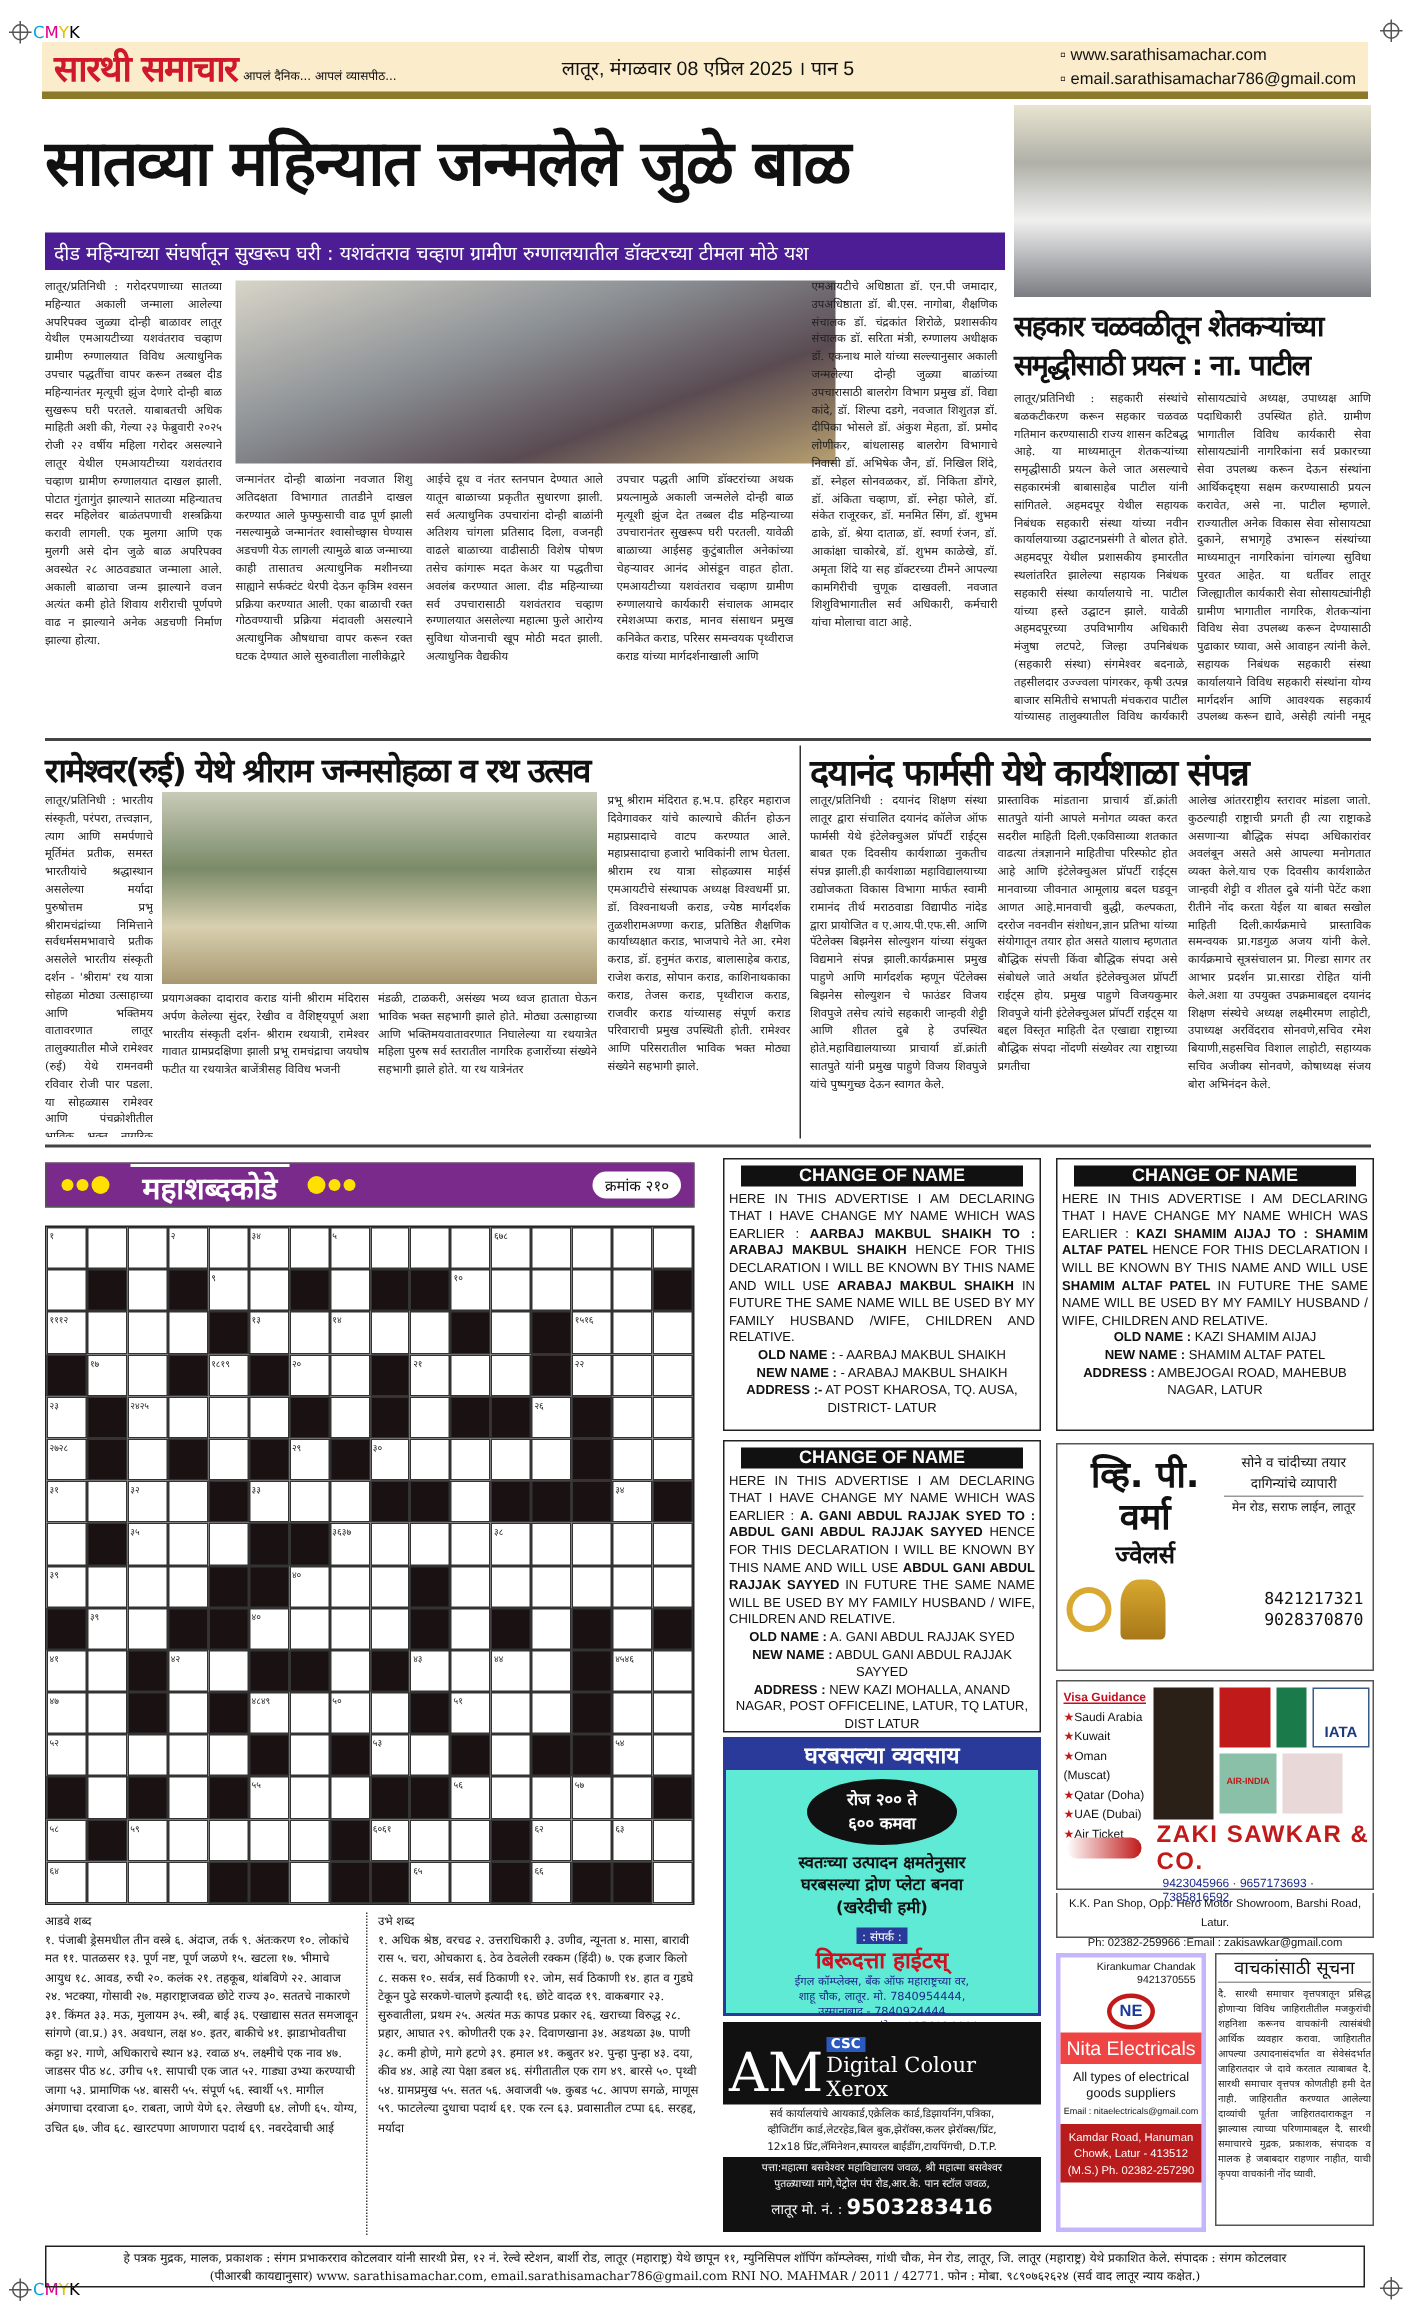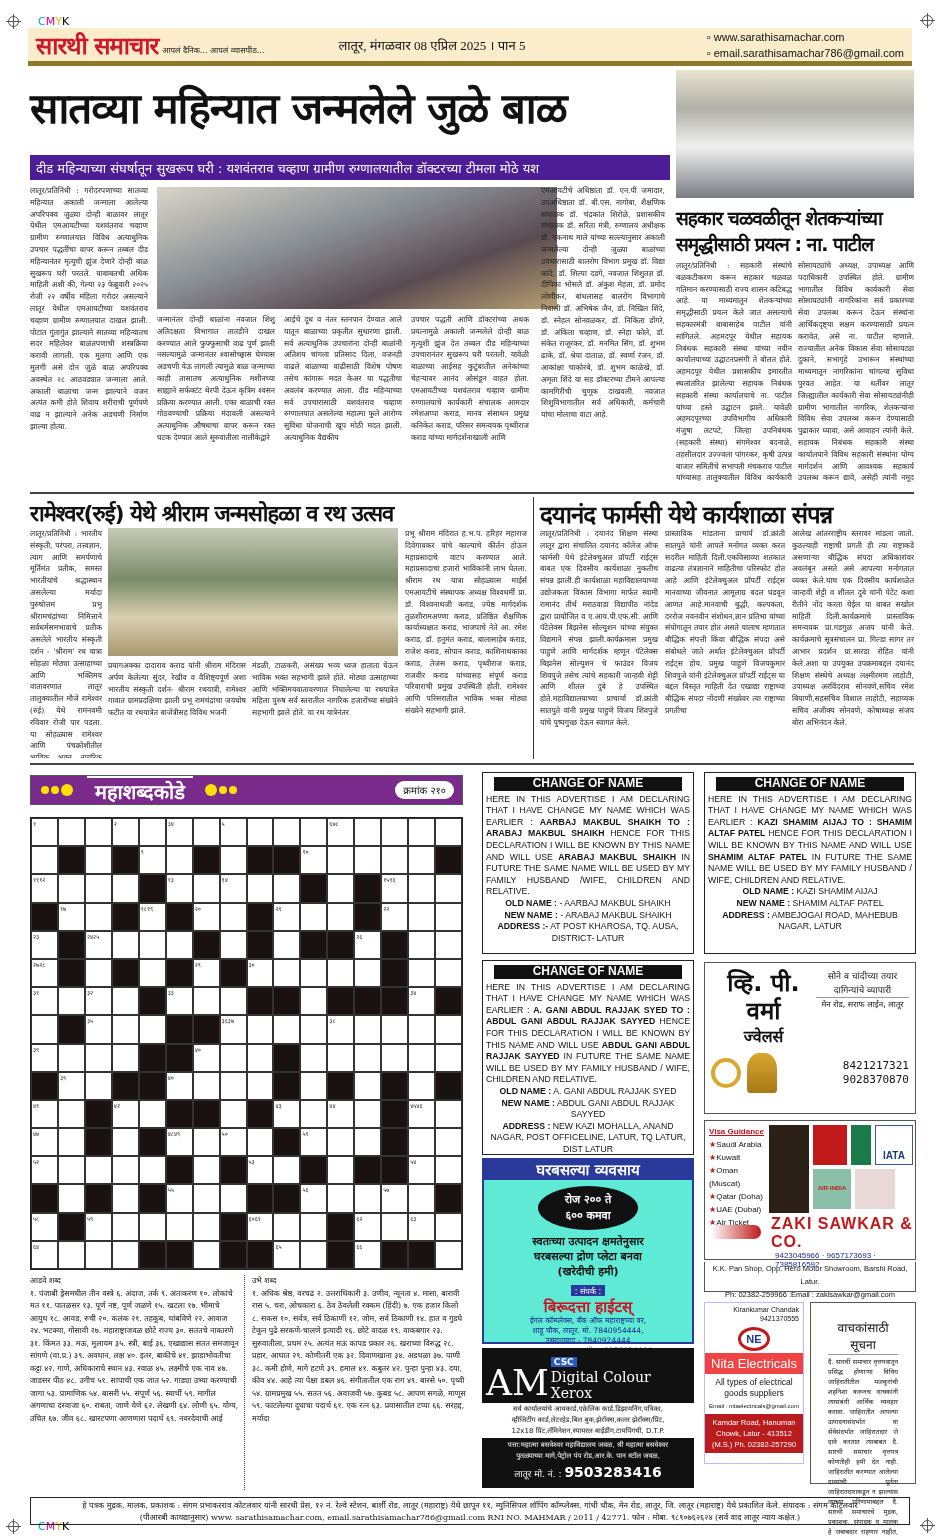--- a/index.html
+++ b/index.html
@@ -1,26 +1,26 @@
 <!DOCTYPE html>
 <html><head>
 <meta charset="utf-8">
 <style>
 *{box-sizing:border-box;margin:0;padding:0}
 body{width:945px;height:1538px;background:#fff;font-family:"DejaVu Sans",sans-serif;color:#111;position:relative;overflow:hidden}
 .abs{position:absolute}
-.reg{font-size:11px;color:#222;display:flex;align-items:center;gap:19px}
+.reg{font-size:11px;color:#222;display:flex;align-items:center;gap:3px}
 .reg .c{color:#00a0e0}.reg .m{color:#e0008a}.reg .y{color:#e0c000}.reg .k{color:#000}
 .cross{width:11px;height:11px;border:1px solid #555;border-radius:50%;position:relative}
 .cross:before{content:"";position:absolute;left:4px;top:-3px;width:1px;height:15px;background:#555}
 .cross:after{content:"";position:absolute;left:-3px;top:4px;width:15px;height:1px;background:#555}
 #masthead{left:28px;top:28px;width:884px;height:38px;background:#fbeccb;border-bottom:5px solid #8a7a2a;display:flex;align-items:center;padding:0 8px}
 #masthead .logo{font-family:"DejaVu Serif",serif;font-weight:bold;color:#d0182a;font-size:24px;letter-spacing:-1px}
 #masthead .tag{font-size:8px;margin-left:4px;margin-top:10px}
-#masthead .date{font-size:13px;margin-left:74px;font-family:Liberation Serif, serif}
+#masthead .date{font-size:13px;margin-left:110px;font-family:Liberation Sans, sans-serif}
 #masthead .web{margin-left:auto;font-size:11px;line-height:16px;font-family:"Liberation Sans",sans-serif}
 .headline{font-family:"DejaVu Sans",sans-serif;font-weight:bold;letter-spacing:-1px}
 #h1{left:30px;top:78px;font-size:42px}
 #subbar{left:30px;top:155px;width:640px;height:25px;background:#4c1d95;color:#fff;font-size:13px;display:flex;align-items:center;padding-left:6px}
 .txtcol{font-size:7.6px;line-height:11.8px;text-align:justify;color:#222;overflow:hidden;font-family:"DejaVu Serif",serif}
 .photo{background:linear-gradient(160deg,#d8d4c8,#8a8f94 40%,#5a4b52 70%,#b8a070);}
 .photo2{background:linear-gradient(180deg,#c8cbb8,#7a8a68 40%,#d8d0b0 70%,#a89870)}
 .photo3{background:linear-gradient(180deg,#e8e4d0,#b0b0a8 30%,#f0f0f0 60%,#7a7c82)}
 .rule{background:#444;height:2px}
 #sideh{left:676px;top:205px;font-size:19px;line-height:26px;width:245px}
@@ -480,33 +480,33 @@
       <div>व्हीजिटींग कार्ड,लेटरहेड,बिल बुक,झेरॉक्स,कलर झेरॉक्स/प्रिंट,</div>
       <div>12x18 प्रिंट,लॅमिनेशन,स्पायरल बाईंडींग,टायपिंगची, D.T.P.</div>
   </div>
   <div style="font-size:7px;line-height:11px;text-align:center">
     <div>पत्ता:महात्मा बसवेश्वर महाविद्यालय जवळ, श्री महात्मा बसवेश्वर</div>
       <div>पुतळ्याच्या मागे,पेट्रोल पंप रोड,आर.के. पान स्टॉल जवळ,</div>
   </div>
   <div style="text-align:center;font-size:9px;margin-top:2px"><span>लातूर मो. नं. :</span> <b style="font-size:14px">9503283416</b></div>
 </div>
 
-<div class="abs" style="left:704px;top:1302px;width:100px;height:162px;border:1px solid #c4b5fd;text-align:center;font-family:'Liberation Sans',sans-serif">
+<div class="abs" style="left:704px;top:1302px;width:100px;height:186px;border:3px solid #c4b5fd;text-align:center;font-family:'Liberation Sans',sans-serif">
   <div style="text-align:right;font-size:7px;line-height:9px;padding:2px 4px">
     <div>Kirankumar Chandak</div>
       <div>9421370555</div>
   </div>
   <div style="margin:2px auto;width:32px;height:24px;border:3px solid #c01a1a;border-radius:50%;color:#1a3a9a;font-weight:bold;font-size:11px;line-height:18px">NE</div>
   <div style="background:#ef4444;color:#fff;font-size:13px;padding:3px 0">Nita Electricals</div>
   <div style="font-size:8.5px;line-height:11px;padding:3px">All types of electrical goods suppliers</div>
   <div style="font-size:6px;line-height:9px">Email : nitaelectricals@gmail.com</div>
   <div style="background:#b91c1c;color:#fff;font-size:7.5px;line-height:11px;padding:3px 2px;margin-top:3px">Kamdar Road, Hanuman Chowk, Latur - 413512 (M.S.) Ph. 02382-257290</div>
 </div>
 
-<div class="abs" style="left:810px;top:1302px;width:106px;height:182px;border:1px solid #555;padding:17px">
+<div class="abs" style="left:810px;top:1302px;width:106px;height:182px;border:1px solid #555;padding:1px">
   <div style="font-size:12px;text-align:center;border-bottom:1px solid #999;line-height:17px">वाचकांसाठी सूचना</div>
   <div class="txtcol" style="font-size:6.5px;line-height:10px;margin-top:2px">दै. सारथी समाचार वृत्तपत्रातून प्रसिद्ध होणाऱ्या विविध जाहिरातीतील मजकुरांची शहनिशा करूनच वाचकांनी त्यासंबंधी आर्थिक व्यवहार करावा. जाहिरातीत आपल्या उत्पादनासंदर्भात वा सेवेसंदर्भात जाहिरातदार जे दावे करतात त्याबाबत दै. सारथी समाचार वृत्तपत्र कोणतीही हमी देत नाही. जाहिरातीत करण्यात आलेल्या दाव्यांची पूर्तता जाहिरातदाराकडून न झाल्यास त्याच्या परिणामाबद्दल दै. सारथी समाचारचे मुद्रक, प्रकाशक, संपादक व मालक हे जबाबदार राहणार नाहीत, याची कृपया वाचकांनी नोंद घ्यावी.</div>
 </div>
 
 <div id="footer" class="abs">
   <div>हे पत्रक मुद्रक, मालक, प्रकाशक : संगम प्रभाकरराव कोटलवार यांनी सारथी प्रेस, १२ नं. रेल्वे स्टेशन, बार्शी रोड, लातूर (महाराष्ट्र) येथे छापून ११, म्युनिसिपल शॉपिंग कॉम्प्लेक्स, गांधी चौक, मेन रोड, लातूर, जि. लातूर (महाराष्ट्र) येथे प्रकाशित केले. संपादक : संगम कोटलवार</div>
   <div>(पीआरबी कायद्यानुसार) www. sarathisamachar.com, email.sarathisamachar786@gmail.com RNI NO. MAHMAR / 2011 / 42771. फोन : मोबा. ९८९०७६२६२४ (सर्व वाद लातूर न्याय कक्षेत.)</div>
 </div>
 
 </body></html>

